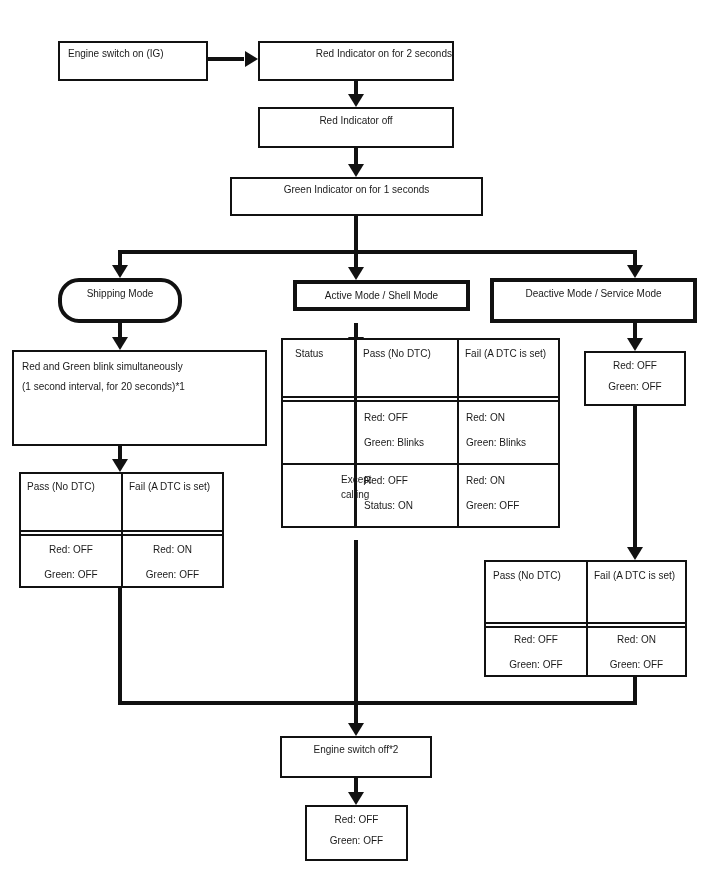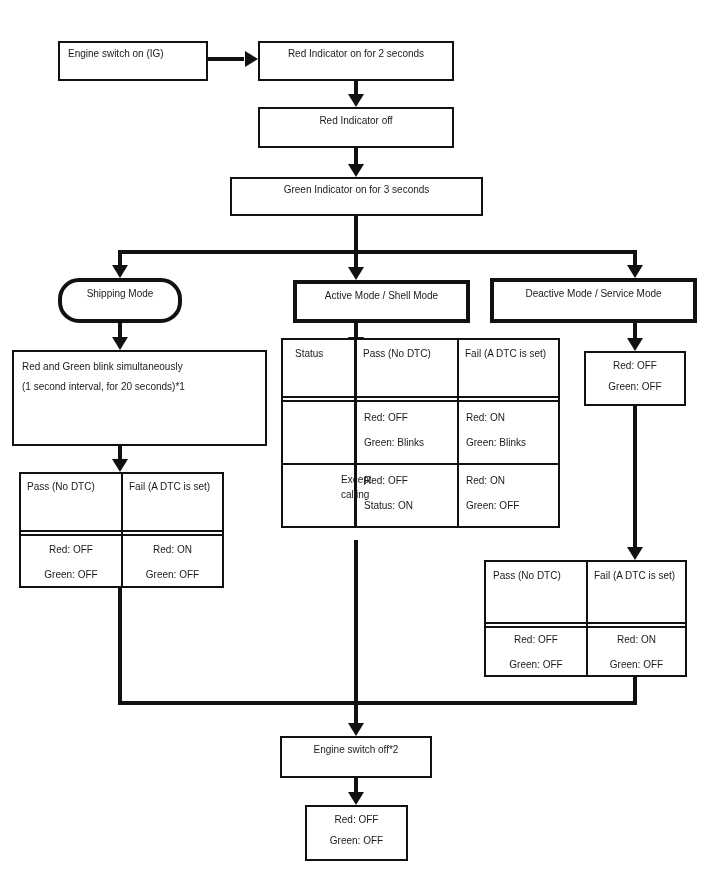--- a/index.html
+++ b/index.html
@@ -130,36 +130,36 @@
   <div class="hl" style="left:118px;top:701px;width:519px;"></div>
 
   <div class="vl" style="left:354px;top:778px;height:15px;"></div>
   <div class="ahd" style="left:348px;top:792px;"></div>
 
   <div class="box" style="left:58px;top:41px;width:150px;height:40px;">
     <div class="bt tl" style="padding:5px 0 0 8px;">Engine switch on (IG)</div>
   </div>
 
   <div class="box" style="left:258px;top:41px;width:196px;height:40px;">
-    <div class="bt tc" style="padding-top:5px;">Red Indicator on for 2 seconds</div>
+    <div class="bt tc" style="padding-top:5px;text-align:right;">Red Indicator on for 2 seconds</div>
   </div>
 
   <div class="box" style="left:258px;top:107px;width:196px;height:41px;">
     <div class="bt tc" style="padding-top:6px;">Red Indicator off</div>
   </div>
 
   <div class="box" style="left:230px;top:177px;width:253px;height:39px;">
-    <div class="bt tc" style="padding-top:5px;">Green Indicator on for 3 seconds</div>
+    <div class="bt tc" style="padding-top:5px;">Green Indicator on for 1 seconds</div>
   </div>
 
   <div class="box mode" style="left:58px;top:278px;width:124px;height:45px;border-radius:21px;">
     <div class="bt tc" style="padding-top:6px;">Shipping Mode</div>
   </div>
 
-  <div class="box mode" style="left:293px;top:280px;width:177px;height:43px;">
+  <div class="box mode" style="left:293px;top:280px;width:177px;height:31px;">
     <div class="bt tc" style="padding-top:6px;">Active Mode / Shell Mode</div>
   </div>
 
   <div class="box mode" style="left:490px;top:278px;width:207px;height:45px;">
     <div class="bt tc" style="padding-top:6px;">Deactive Mode / Service Mode</div>
   </div>
 
   <div class="box" style="left:12px;top:350px;width:255px;height:96px;">
     <div class="bt tl" style="padding:5px 4px 0 8px;">
       <div class="noteln">Red and Green blink simultaneously</div>

